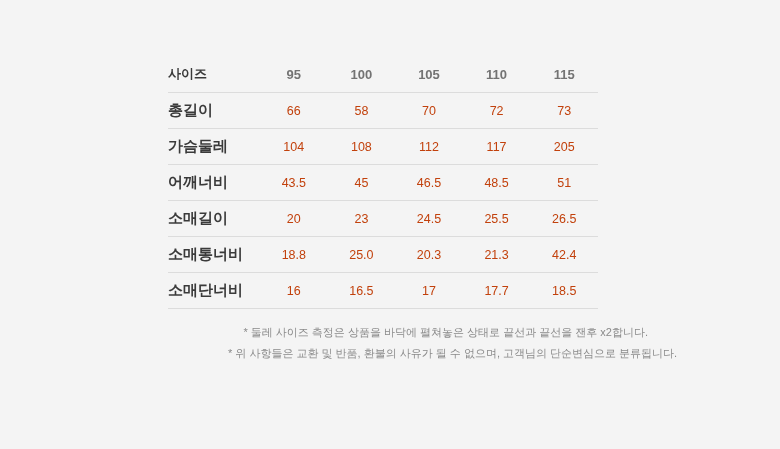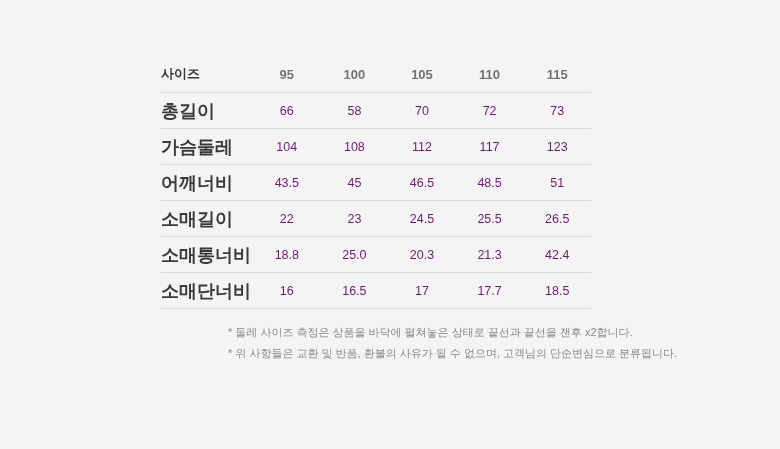--- a/index.html
+++ b/index.html
@@ -15,72 +15,73 @@
   }
   .page {
     position: relative;
     width: 780px;
     height: 449px;
     background: #f4f4f4;
     box-sizing: border-box;
   }
   .content {
     position: absolute;
-    left: 161px;
+    left: 168px;
     top: 56px;
     width: 430px;
   }
   table.size-table {
     border-collapse: collapse;
     width: 430px;
     table-layout: fixed;
   }
   table.size-table th,
   table.size-table td {
     border-bottom: 1px solid #dcdcdc;
     padding: 0;
     height: 35px;
     font-size: 12.5px;
-    color: #701a75;
+    color: #c2410c;
     text-align: center;
     vertical-align: middle;
     font-weight: normal;
   }
   table.size-table thead th {
     font-weight: bold;
     color: #737373;
     font-size: 13px;
     height: 36px;
   }
   table.size-table th.row-head,
   table.size-table thead th.corner {
     text-align: left;
     padding-left: 0px;
     font-weight: bold;
     color: #3a3a3a;
     width: 92px;
   }
   table.size-table tbody th.row-head {
-    font-size: 18px;
+    font-size: 15px;
   }
   table.size-table tbody tr:last-child th,
   table.size-table tbody tr:last-child td {
     border-bottom: 1px solid #dcdcdc;
   }
   .notes {
     position: absolute;
     left: 228px;
     top: 322px;
     width: 420px;
   }
   .note-line {
     font-size: 11px;
     color: #8a8a8a;
     line-height: 21px;
     white-space: nowrap;
+    text-align: right;
   }
 </style>
 </head>
 <body>
 
 <div class="page">
 
   <div class="content">
     <table class="size-table">
       <thead>
@@ -101,33 +102,33 @@
           <td>70</td>
           <td>72</td>
           <td>73</td>
         </tr>
         <tr>
           <th class="row-head">가슴둘레</th>
           <td>104</td>
           <td>108</td>
           <td>112</td>
           <td>117</td>
-          <td>123</td>
+          <td>205</td>
         </tr>
         <tr>
           <th class="row-head">어깨너비</th>
           <td>43.5</td>
           <td>45</td>
           <td>46.5</td>
           <td>48.5</td>
           <td>51</td>
         </tr>
         <tr>
           <th class="row-head">소매길이</th>
-          <td>22</td>
+          <td>20</td>
           <td>23</td>
           <td>24.5</td>
           <td>25.5</td>
           <td>26.5</td>
         </tr>
         <tr>
           <th class="row-head">소매통너비</th>
           <td>18.8</td>
           <td>25.0</td>
           <td>20.3</td>

